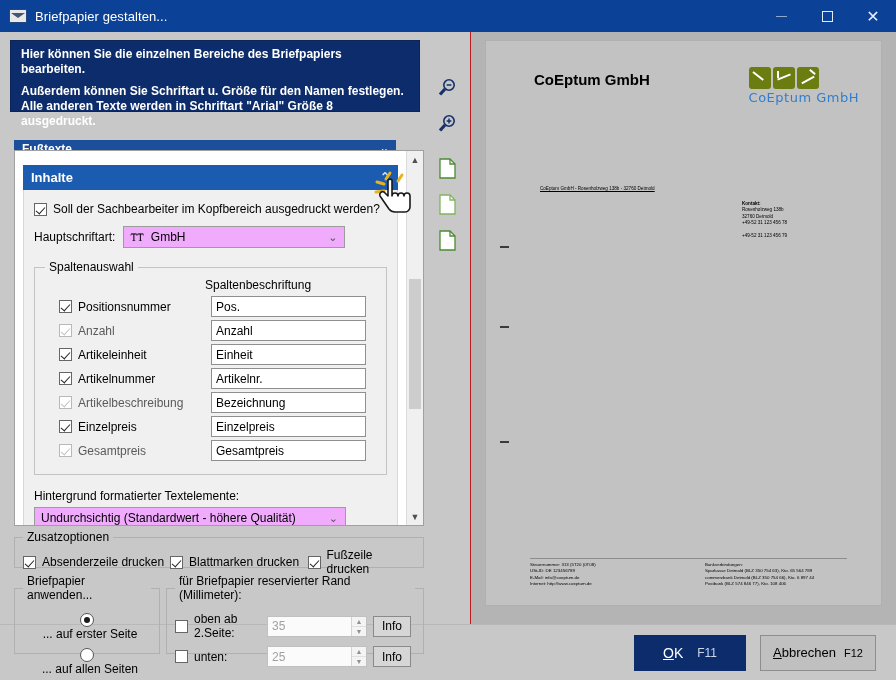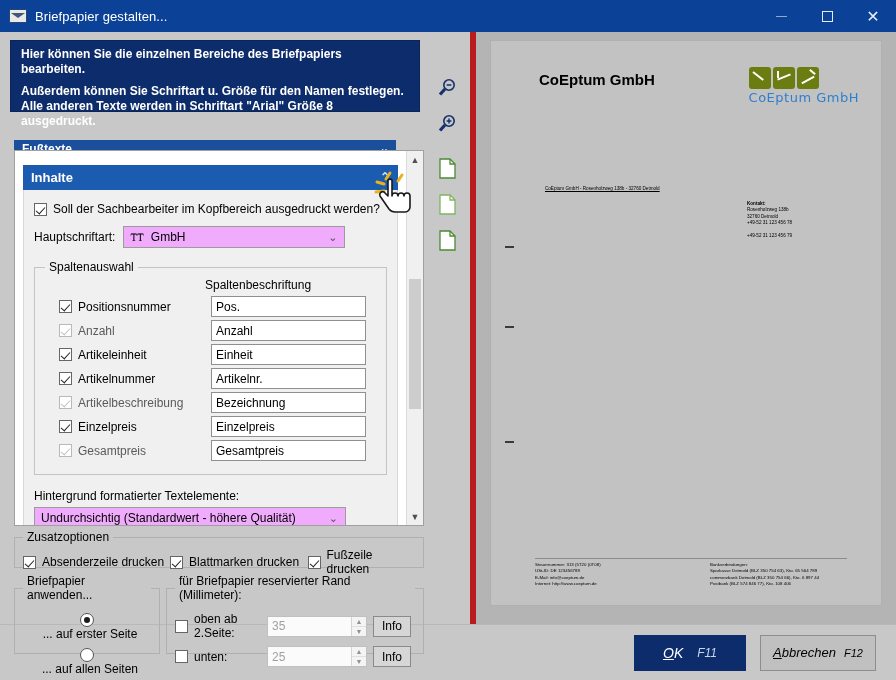--- a/index.html
+++ b/index.html
@@ -159,21 +159,21 @@
   .spin .btns { position:absolute; right:0; top:0; width:15px; height:19px;
                 display:flex; flex-direction:column; border-left:1px solid #d4d4d4; }
   .spin .btns span { flex:1; display:flex; align-items:center; justify-content:center;
                      font-size:7px; color:#909090; background:#f4f4f4; }
   .spin .btns span:first-child { border-bottom:1px solid #e0e0e0; }
   .infobtn { margin-left:6px; width:38px; height:21px; border:1px solid #8a8a8a;
              background:#d6d6d6; display:flex; align-items:center; justify-content:center;
              font-size:12px; }
 
   
-  .right { flex:1; background:#b4b4b4; border-left:6px solid #b91c1c; position:relative; }
+  .right { flex:1; background:#b4b4b4; border-left:1px solid #b91c1c; position:relative; }
   .sheet { position:absolute; left:14px; top:8px; right:14px; bottom:18px;
            background:#c2c2c2; border:1px solid #b0b0b0; }
 
   .pv-title { position:absolute; left:48px; top:30px; font-size:15px; font-weight:bold; }
   .pv-logo { position:absolute; right:22px; top:26px; text-align:left; }
   .pv-logo .sq { display:inline-block; width:22px; height:22px; background:#6b7d10;
                  border-radius:3px; margin-right:2px; position:relative; vertical-align:top; }
   .pv-logo .sq i { position:absolute; background:#fff; }
   .pv-logo .sq.a i { left:4px; top:4px; width:13px; height:2px; transform:rotate(38deg);
                      transform-origin:left center; }
@@ -192,21 +192,21 @@
   .fold { position:absolute; left:14px; width:9px; height:1.5px; background:#3a3a3a; }
 
   .pv-foot { position:absolute; left:44px; right:34px; bottom:18px; border-top:1px solid #8d8d8d;
              padding-top:3px; display:flex; font-size:4.4px; line-height:6.2px; }
   .pv-foot .c1 { width:175px; }
   .pv-foot .c2 { flex:1; }
 
   
   .footer { flex:0 0 56px; background:#c8c8c8; display:flex; align-items:center;
             justify-content:flex-end; padding-right:20px; gap:14px;
-            border-top:1px solid #b8b8b8;font-style:italic; }
+            border-top:1px solid #b8b8b8; }
   .btn-ok { width:112px; height:36px; background:#0d2c6b; color:#fff;
             display:flex; align-items:center; justify-content:center; gap:14px; font-size:14px; }
   .btn-ok .k { font-size:12px; color:#cbd6ea; }
   .btn-cancel { width:116px; height:36px; background:#c0c0c0; border:1px solid #8d8d8d;
                 display:flex; align-items:center; justify-content:center; gap:8px; font-size:13px; }
   .btn-cancel .k { font-size:11px; }
   .u { text-decoration:underline; }
 
   
   .cursor { position:absolute; left:374px; top:138px; width:44px; height:48px; pointer-events:none; }

